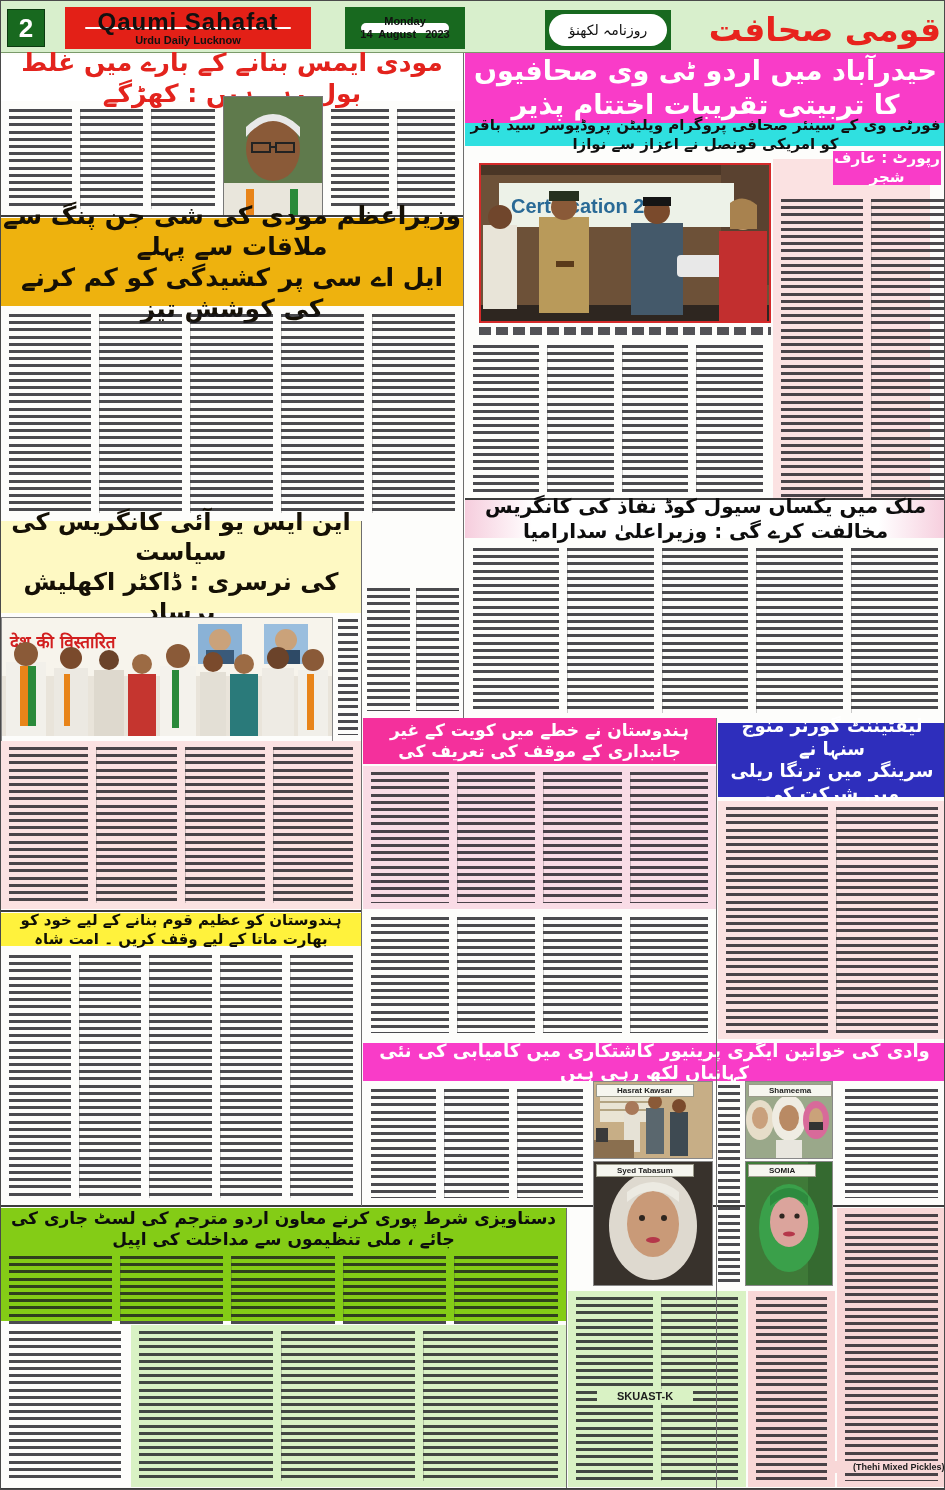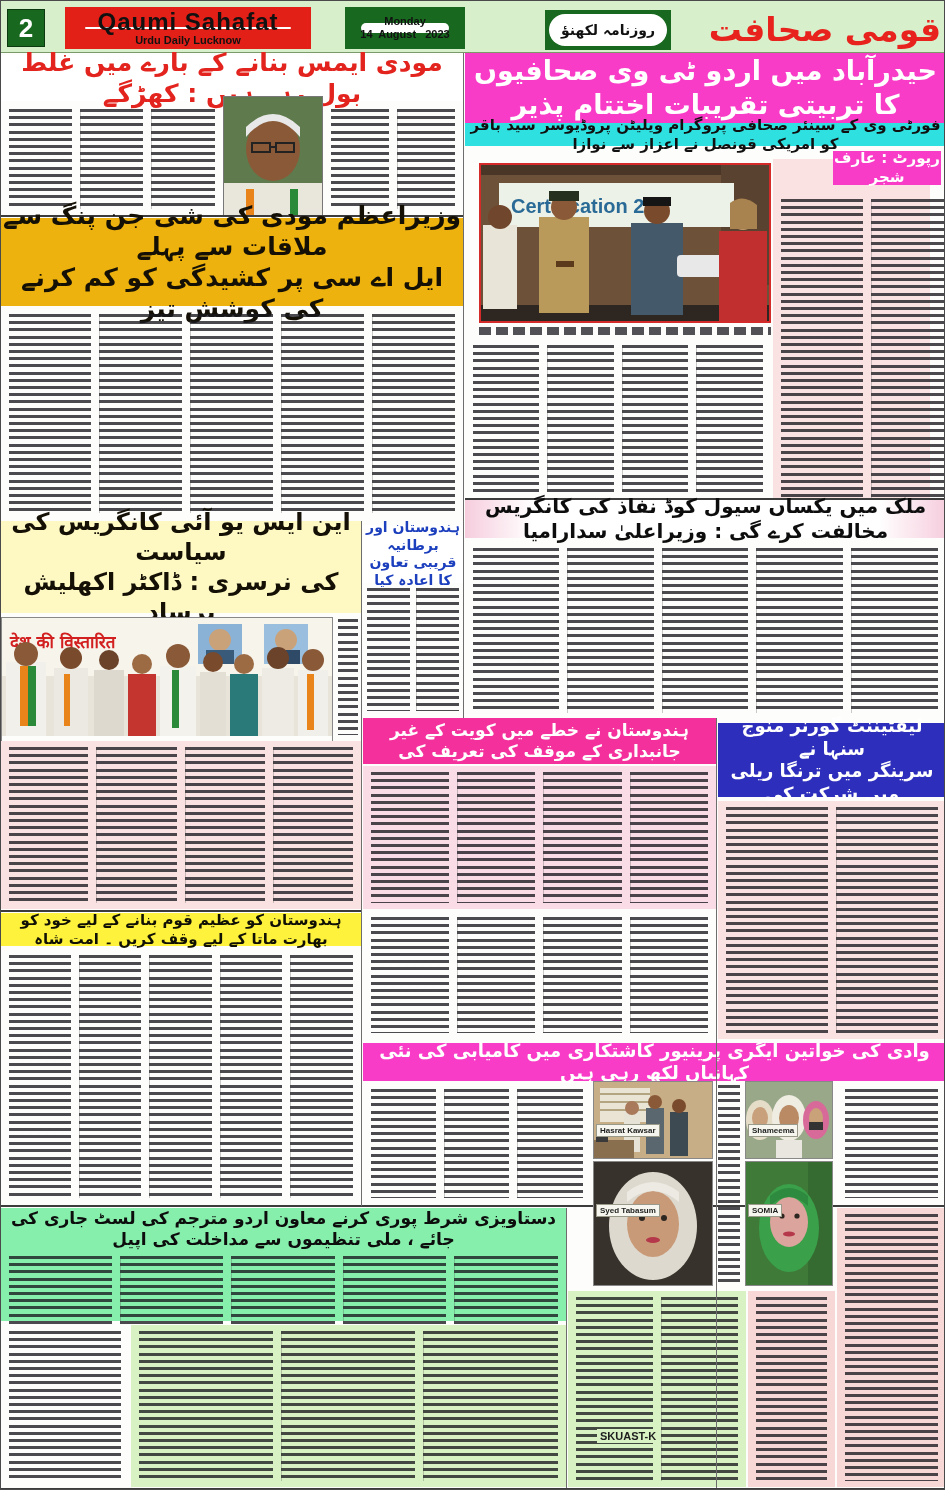--- a/index.html
+++ b/index.html
@@ -6,21 +6,21 @@
   .page{position:relative;width:945px;height:1490px;margin:0 auto;background:#fdfdfb;
         font-family:"DejaVu Sans",sans-serif;overflow:hidden;border:1px solid #4a4a4a;box-sizing:border-box;}
   .abs{position:absolute;box-sizing:border-box;}
   .band{display:flex;align-items:center;justify-content:center;text-align:center;font-weight:700;line-height:1.25;}
   .ur{direction:rtl;}
   
   .cols{display:flex;gap:8px;padding:6px 8px;}
   .cols>div{flex:1;background-image:repeating-linear-gradient(180deg, rgba(24,24,30,.78) 0 3px, transparent 3px 7.2px);}
   .cols>div+div{border-left:1px solid rgba(70,70,70,.28);}
   .chip{position:absolute;background:#f6f6ef;color:#1d1d1d;font:bold 8px "Liberation Sans",sans-serif;
-        padding:1px 3px;border:1px solid #9a9a8a;white-space:nowrap;z-index:5;margin-top:40px;}
+        padding:1px 20px;border:1px solid #9a9a8a;white-space:nowrap;z-index:5;}
   .hl{background:#3c3c3c;height:2px;}
   .vl{background:#6d6d6d;width:1px;}
   .pill{background:#fff;border-radius:22px;display:flex;flex-direction:column;align-items:center;justify-content:center;width:100%;height:100%;}
   .latin{font-family:"Liberation Sans",sans-serif;}
   svg{display:block;}
 </style>
 </head>
 <body>
 
 <div class="page">
@@ -40,21 +40,21 @@
 
   <div class="abs" style="left:344px;top:6px;width:120px;height:42px;background:#18691f;padding:16px;">
     <div class="pill">
       <div class="latin" style="font-size:11px;font-weight:700;color:#111;line-height:1.2;">Monday</div>
       <div class="latin" style="font-size:11px;font-weight:700;color:#111;line-height:1.2;white-space:pre;">14  August   2023</div>
     </div>
   </div>
 
   <div class="abs" style="left:544px;top:9px;width:126px;height:40px;background:#18691f;padding:4px;">
     <div class="pill">
-      <div class="ur" dir="rtl" style="font-size:14px;font-weight:700;color:#111;">روزنامہ لکھنؤ</div>
+      <div class="ur" dir="rtl" style="font-size:14px;font-weight:400;color:#111;">روزنامہ لکھنؤ</div>
     </div>
   </div>
 
   <div class="abs ur" dir="rtl" style="left:700px;top:6px;width:240px;height:44px;color:#e8231d;font-size:33px;font-weight:800;
               display:flex;align-items:center;justify-content:flex-start;">قومی صحافت</div>
 
   <div class="abs band ur" dir="rtl" style="left:0;top:54px;width:462px;height:46px;color:#e3231d;font-size:25px;background:#fff;">مودی ایمس بنانے کے بارے میں غلط بول رہے ہیں : کھڑگے</div>
 
   <div class="abs cols" style="left:322px;top:102px;width:140px;height:112px;">
     <div></div>
@@ -186,24 +186,20 @@
   <div class="abs cols" style="left:334px;top:616px;width:26px;height:120px;padding:2px 3px;">
     <div></div>
   </div>
   <div class="abs cols" style="left:0;top:740px;width:360px;height:168px;background:#fbe2e2;">
     <div></div>
     <div></div>
     <div></div>
     <div></div>
   </div>
 
-  <div class="abs band ur" dir="rtl" style="left:362px;top:524px;width:100px;height:58px;color:#1c3fbe;font-size:14px;flex-direction:column;background:#fff;">
-    <div>ہندوستان اور برطانیہ</div>
-    <div>قریبی تعاون کا اعادہ کیا</div>
-  </div>
   <div class="abs cols" style="left:362px;top:584px;width:100px;height:129px;padding:3px 4px;gap:6px;">
     <div></div>
     <div></div>
   </div>
 
   <div class="abs band ur" dir="rtl" style="left:464px;top:499px;width:481px;height:38px;color:#0d0d0d;font-size:20px;
               background:linear-gradient(90deg,#f6cddd 0%,#ffffff 14%,#ffffff 86%,#f6cddd 100%);">ملک میں یکساں سیول کوڈ نفاذ کی کانگریس مخالفت کرے گی : وزیراعلیٰ سدارامیا</div>
   <div class="abs cols" style="left:464px;top:541px;width:481px;height:177px;">
     <div></div>
     <div></div>
@@ -317,21 +313,21 @@
     <span class="chip" style="left:2px;top:2px;">SOMIA</span>
   </div>
 
   <div class="abs cols" style="left:714px;top:1082px;width:28px;height:201px;padding:2px 3px;">
     <div></div>
   </div>
   <div class="abs cols" style="left:836px;top:1082px;width:109px;height:121px;">
     <div></div>
   </div>
 
-  <div class="abs" style="left:0;top:1207px;width:565px;height:113px;background:#86efac;">
+  <div class="abs" style="left:0;top:1207px;width:565px;height:113px;background:#84cc16;">
     <div class="band ur" dir="rtl" style="height:42px;color:#0d0d0d;font-size:17px;">دستاویزی شرط پوری کرنے معاون اردو مترجم کی لسٹ جاری کی جائے ، ملی تنظیموں سے مداخلت کی اپیل</div>
     <div class="cols" style="height:68px;">
       <div></div>
       <div></div>
       <div></div>
       <div></div>
       <div></div>
     </div>
   </div>
 

